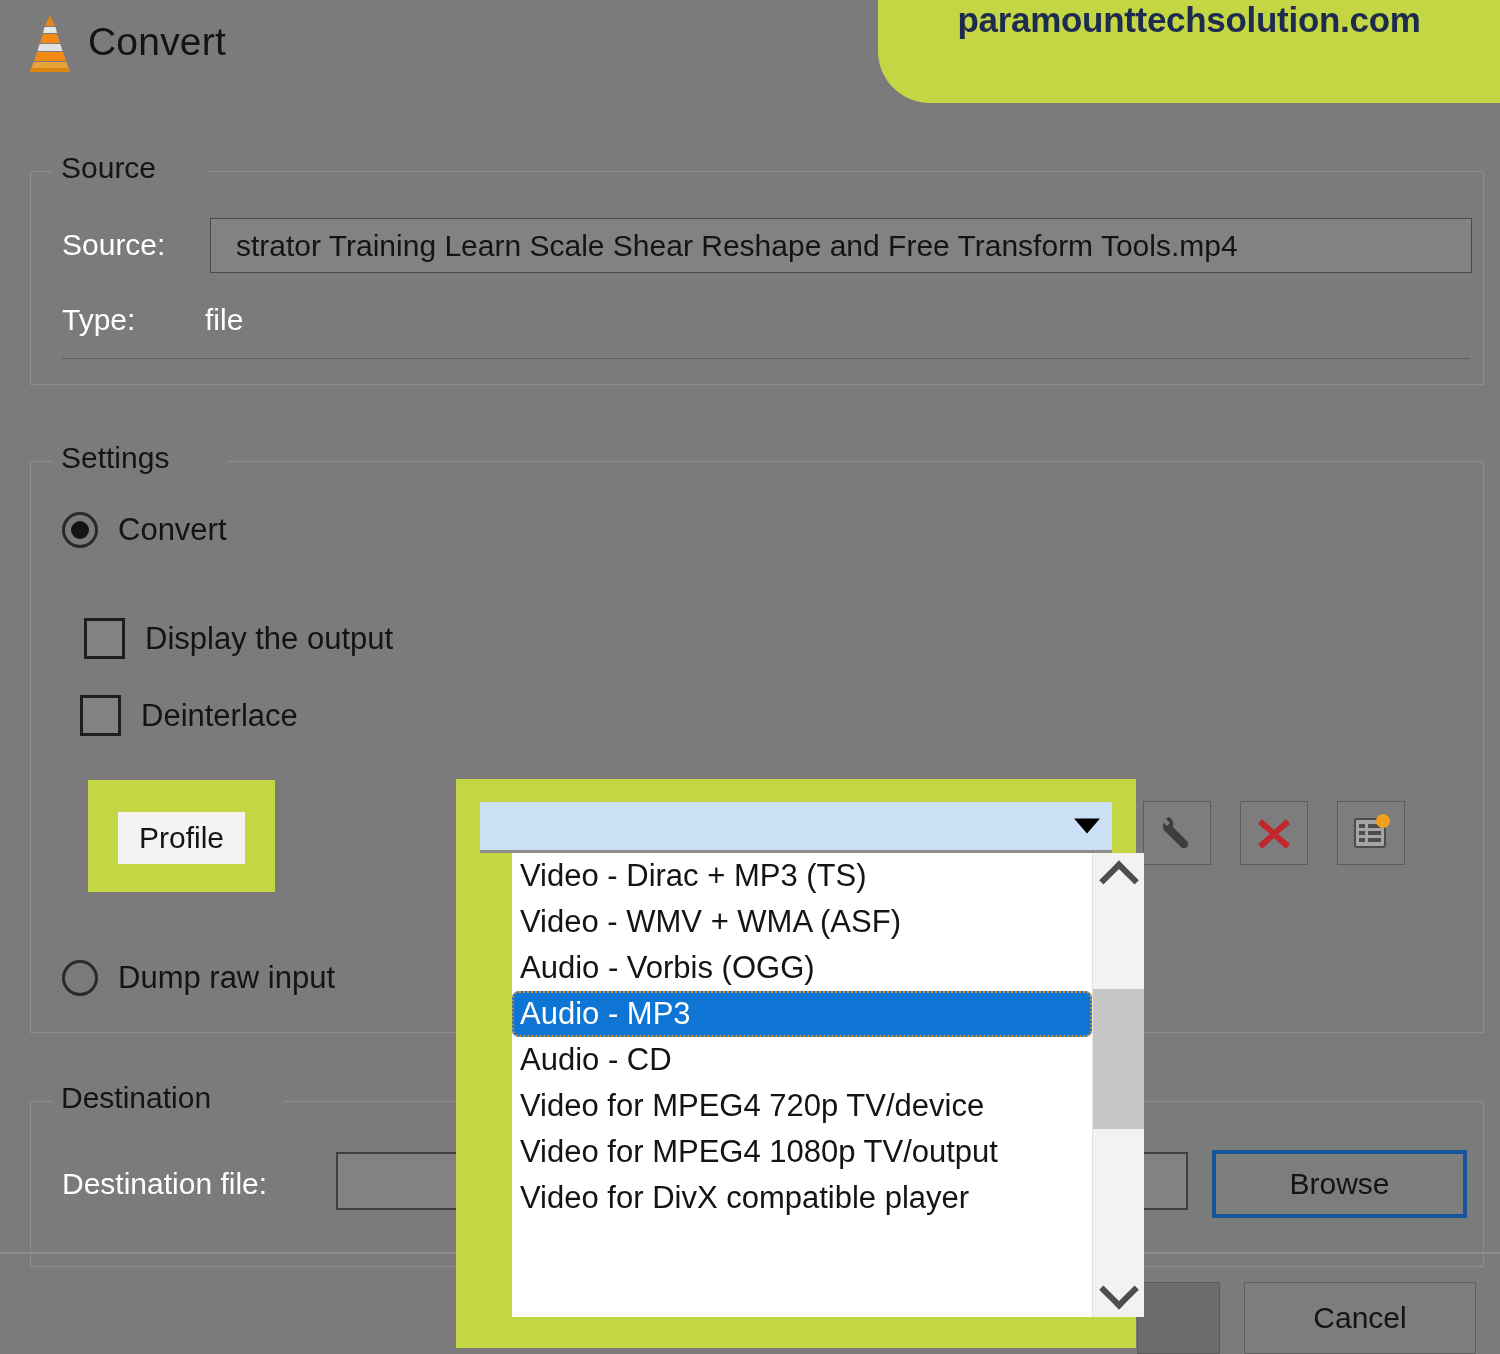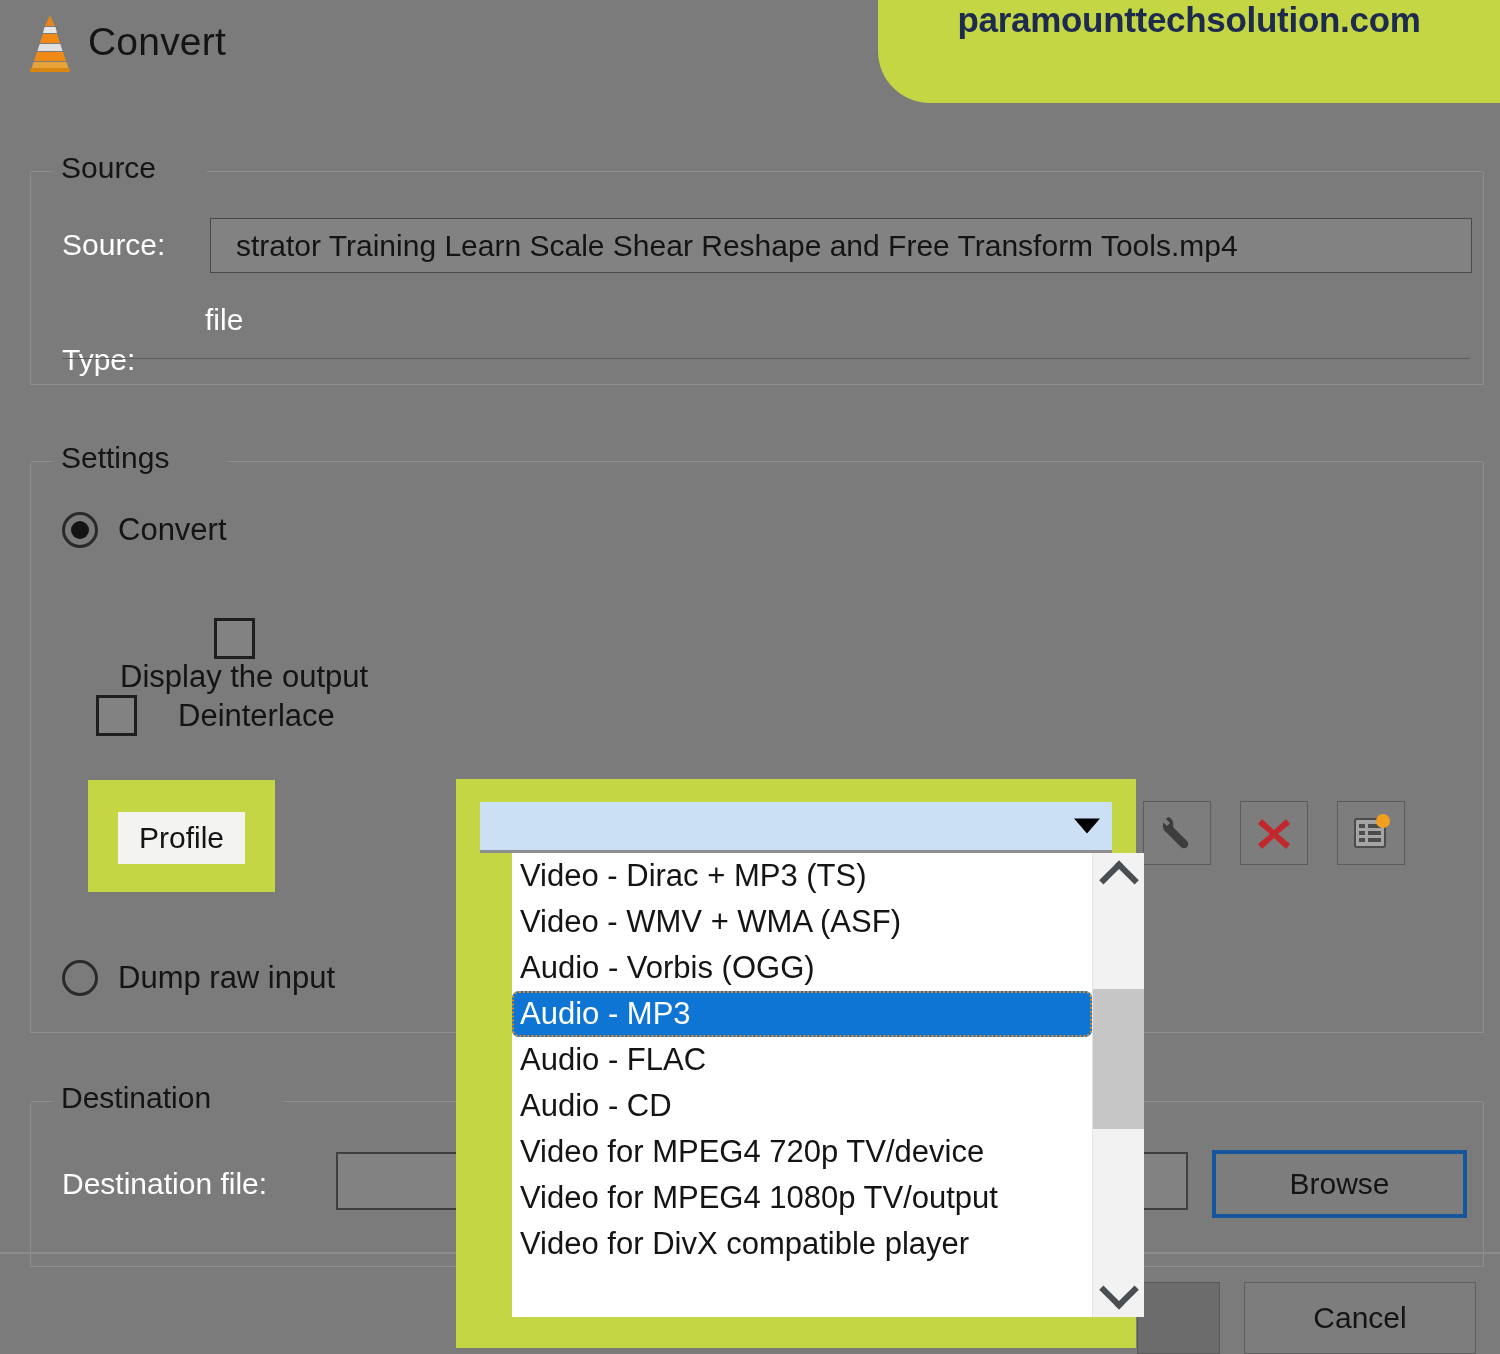--- a/index.html
+++ b/index.html
@@ -99,21 +99,21 @@
     border: 1px solid #4a4a4a;
     box-sizing: border-box;
     display: flex;
     align-items: center;
     padding-left: 25px;
     font-size: 30px;
     color: #141414;
     overflow: hidden;
     white-space: nowrap;
   }
-  #type-label { left: 62px; top: 303px; margin-top: 40px; }
+  #type-label { left: 62px; top: 303px; }
   #type-value { left: 205px; top: 303px; }
 
   #src-divider {
     position: absolute;
     left: 62px; top: 358px;
     width: 1408px; height: 1px;
     background: #5e5e5e;
   }
 
   
@@ -147,22 +147,22 @@
   }
   .check-box {
     width: 41px; height: 41px;
     border: 3px solid #1e1e1e;
     box-sizing: border-box;
     background: #828282;
     flex: none;
   }
 
   #row-convert { left: 62px; top: 512px; }
-  #row-display { left: 100px; top: 618px; flex-direction: column; }
-  #row-deinterlace { left: 96px; top: 695px; gap: 21px; }
+  #row-display { left: 84px; top: 618px; }
+  #row-deinterlace { left: 80px; top: 695px; }
   #row-dump { left: 62px; top: 960px; }
 
   
   #profile-highlight {
     position: absolute;
     left: 88px; top: 780px;
     width: 187px; height: 112px;
     background: #c4d644;
   }
   #profile-label-box {
@@ -437,21 +437,20 @@
   <div id="combo-header">
     <span></span>
     <span id="combo-arrow"></span>
   </div>
   <div id="combo-list">
     <div id="option-column">
         <div class="option">Video - Dirac + MP3 (TS)</div>
         <div class="option">Video - WMV + WMA (ASF)</div>
         <div class="option">Audio - Vorbis (OGG)</div>
         <div class="option selected">Audio - MP3</div>
-        <div class="option">Audio - FLAC</div>
         <div class="option">Audio - CD</div>
         <div class="option">Video for MPEG4 720p TV/device</div>
         <div class="option">Video for MPEG4 1080p TV/output</div>
         <div class="option">Video for DivX compatible player</div>
       </div>
     <div id="combo-scrollbar">
       <div class="sb-arrow up">
         <span class="chev up"></span>
       </div>
       <div id="sb-thumb"></div>

